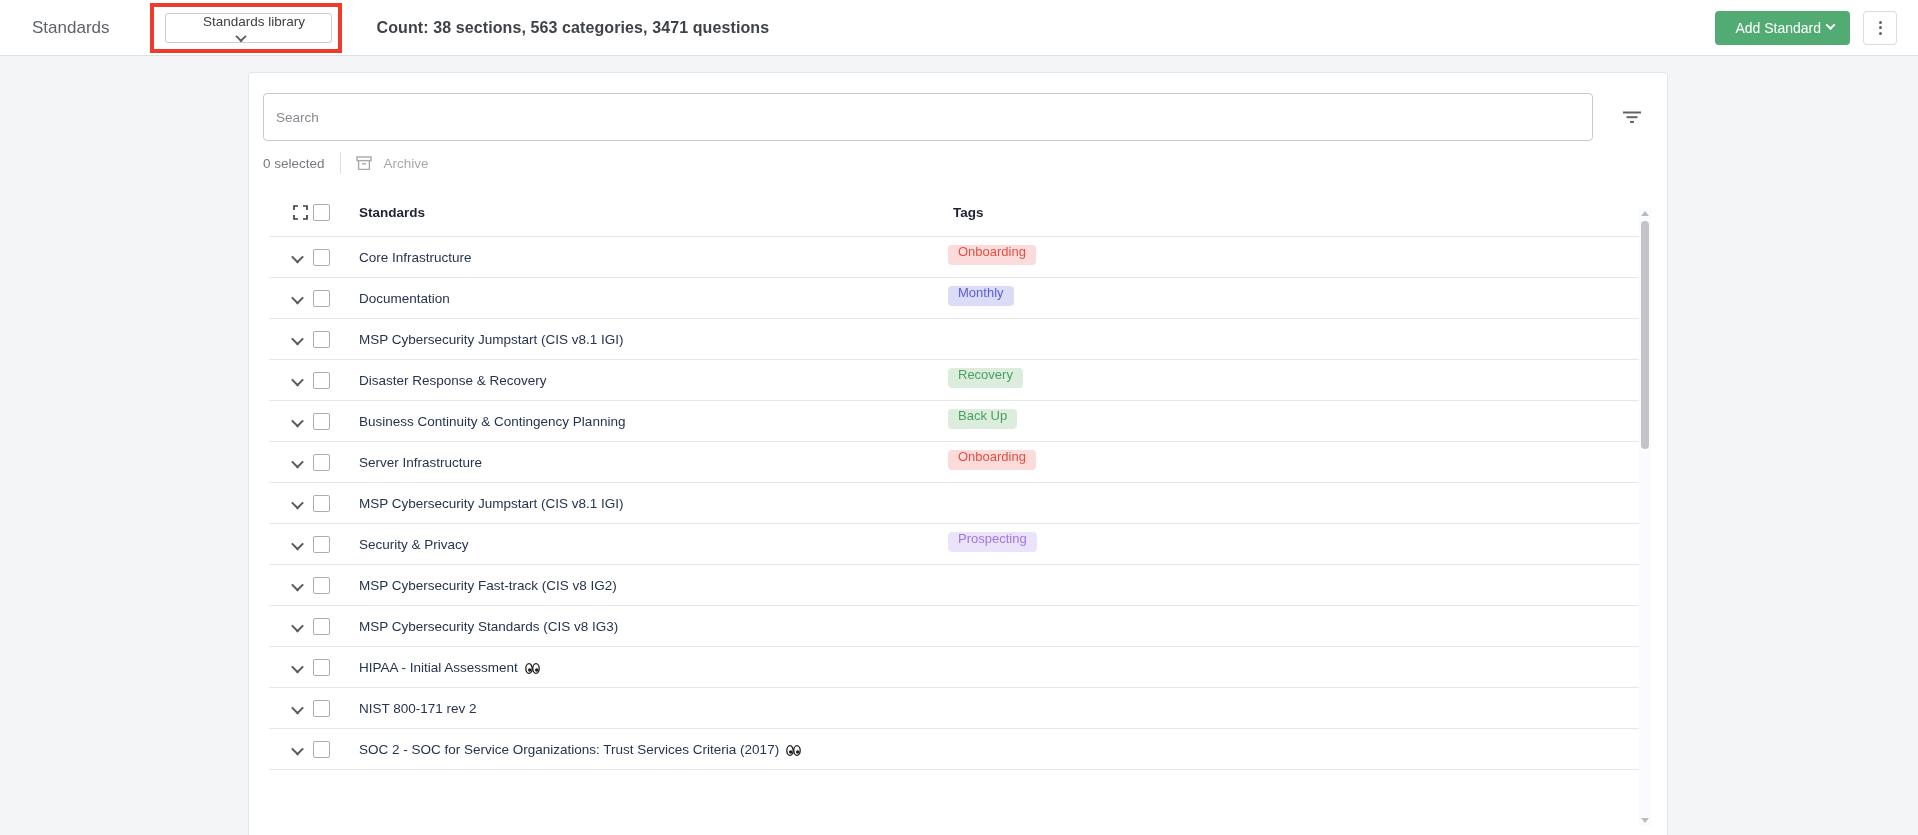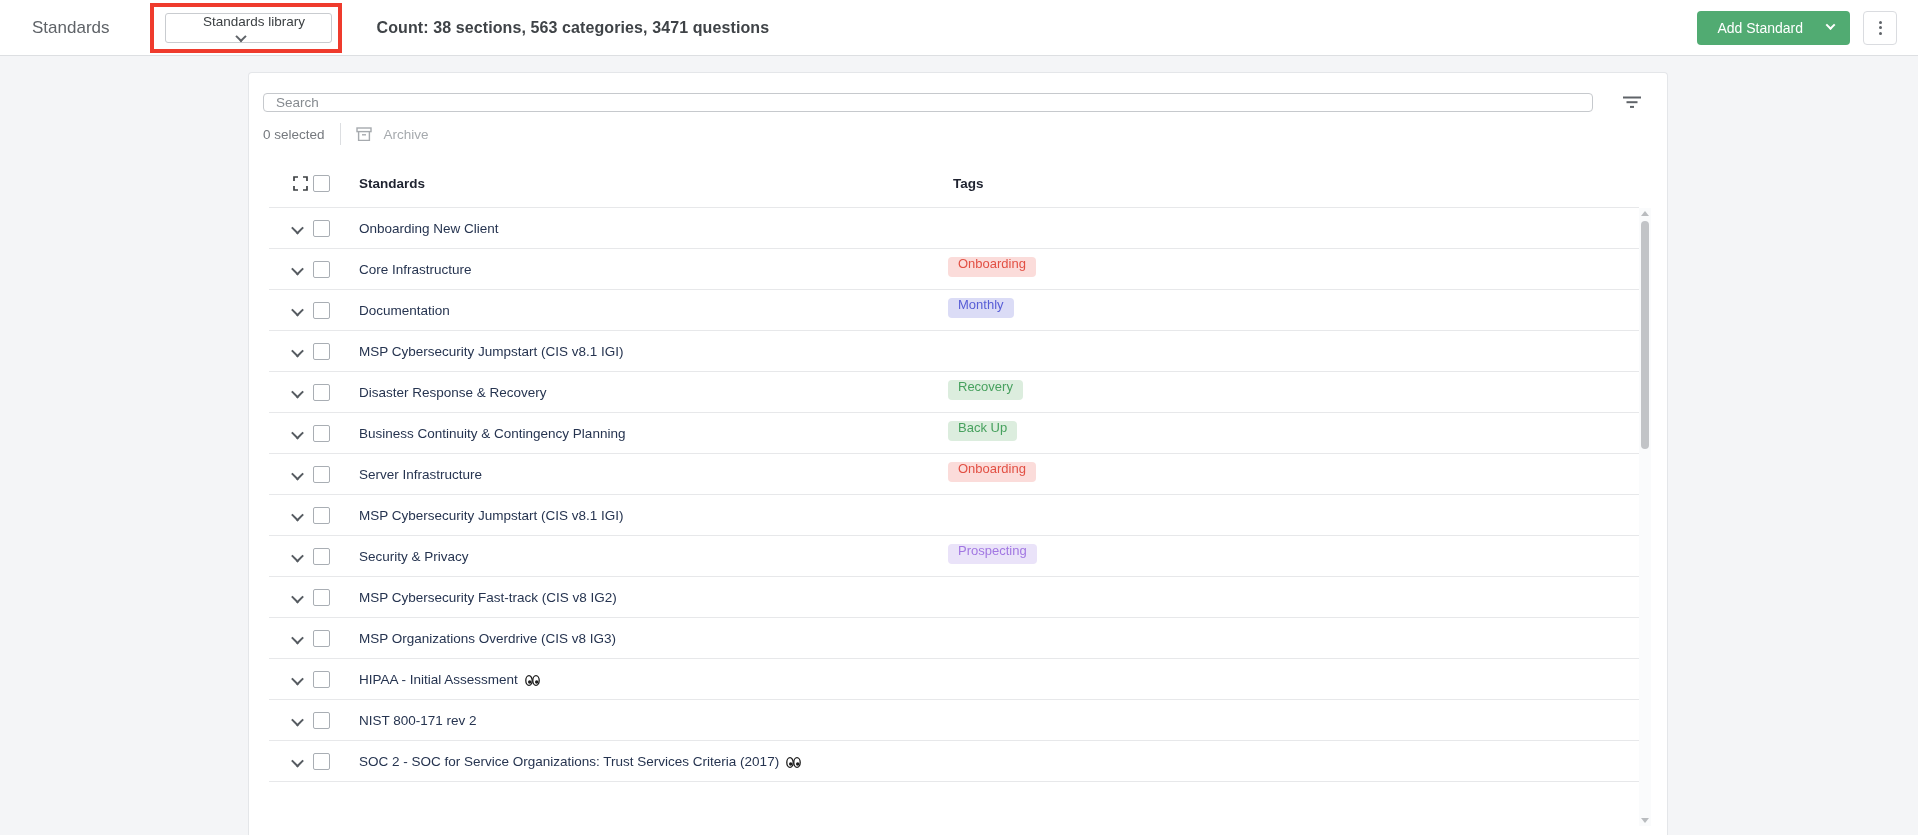--- a/index.html
+++ b/index.html
@@ -29,40 +29,40 @@
   .lib-dropdown .val { margin-left:12px; font-size:13.5px; color:#3c4043; flex:1; }
   .chev { display:inline-block; width:8px; height:8px;
     border-right:2px solid #5f6368; border-bottom:2px solid #5f6368;
     transform:rotate(45deg) translate(-1px,-1px); }
   .lib-dropdown .chev { margin-right:14px; }
   .count-text { margin-left:35px; font-size:16px; font-weight:700; color:#3f4347; letter-spacing:.1px; }
   .add-btn {
     margin-left:auto; height:34px; padding:0 16px 0 20px;
     background:#51ab72; color:#fff; border:none; border-radius:4px;
     font-size:14px; font-weight:500; font-family:inherit;
-    display:flex; align-items:center; gap:24px; cursor:pointer;
+    display:flex; align-items:center; gap:6px; cursor:pointer;
   }
   .add-btn .chev { width:7px; height:7px; border-color:#fff; margin-top:-3px; }
   .kebab-btn {
     margin-left:13px; margin-right:21px; width:34px; height:34px;
     background:#fff; border:1px solid #dadce0; border-radius:4px;
     display:flex; align-items:center; justify-content:center; cursor:pointer;
   }
   .dots { display:flex; flex-direction:column; gap:2.5px; }
   .dots i { width:3px; height:3px; border-radius:50%; background:#5f6368; }
 
   
   .panel {
     position:absolute; left:248px; top:72px; width:1420px; height:790px;
     background:#fff; border:1px solid #e4e6e9; border-bottom:none;
     border-radius:4px 4px 0 0;
   }
   .search-row { display:flex; align-items:center; padding:20px 24px 0 14px; gap:28px; }
   .search-input {
-    flex:1; height:19px; border:1px solid #c6c9cd; border-radius:4px;
+    flex:1; height:48px; border:1px solid #c6c9cd; border-radius:4px;
     padding:0 12px; font-size:13.5px; font-family:inherit; color:#3c4043;
     outline:none; background:#fff;
   }
   .search-input::placeholder { color:#868b90; }
   .filter-btn { background:none; border:none; cursor:pointer; display:flex; padding:2px; }
 
   .selected-row { margin:10px 0 13px 14px; height:24px; display:flex; align-items:center; }
   .selected-count { font-size:13.5px; color:#75797e; }
   .vsep { width:1px; height:22px; background:#dcdee1; margin:0 15px; }
   .archive-btn { display:flex; align-items:center; gap:12px; background:none; border:none; cursor:pointer; }
@@ -170,30 +170,20 @@
           <path d="M14 10 V14 H10"></path>
           <path d="M5 14 H1 V10"></path>
       </svg>
     </button>
     <span class="cbx"></span>
     <span class="th-label th-standards">Standards</span>
     <span class="th-label th-tags">Tags</span>
   </div>
 
   <div class="tbody">
-  <div class="trow">
-    <button class="chev-cell">
-      <span class="chev"></span>
-    </button>
-    <span class="cbx"></span>
-    <span class="rname">
-          <span>Onboarding New Client</span>
-        </span>
-    <span class="rtags"></span>
-  </div>
 
   <div class="trow">
     <button class="chev-cell">
       <span class="chev"></span>
     </button>
     <span class="cbx"></span>
     <span class="rname">
           <span>Core Infrastructure</span>
         </span>
     <span class="rtags">
@@ -299,21 +289,21 @@
         </span>
     <span class="rtags"></span>
   </div>
 
   <div class="trow">
     <button class="chev-cell">
       <span class="chev"></span>
     </button>
     <span class="cbx"></span>
     <span class="rname">
-          <span>MSP Organizations Overdrive (CIS v8 IG3)</span>
+          <span>MSP Cybersecurity Standards (CIS v8 IG3)</span>
         </span>
     <span class="rtags"></span>
   </div>
 
   <div class="trow">
     <button class="chev-cell">
       <span class="chev"></span>
     </button>
     <span class="cbx"></span>
     <span class="rname">

